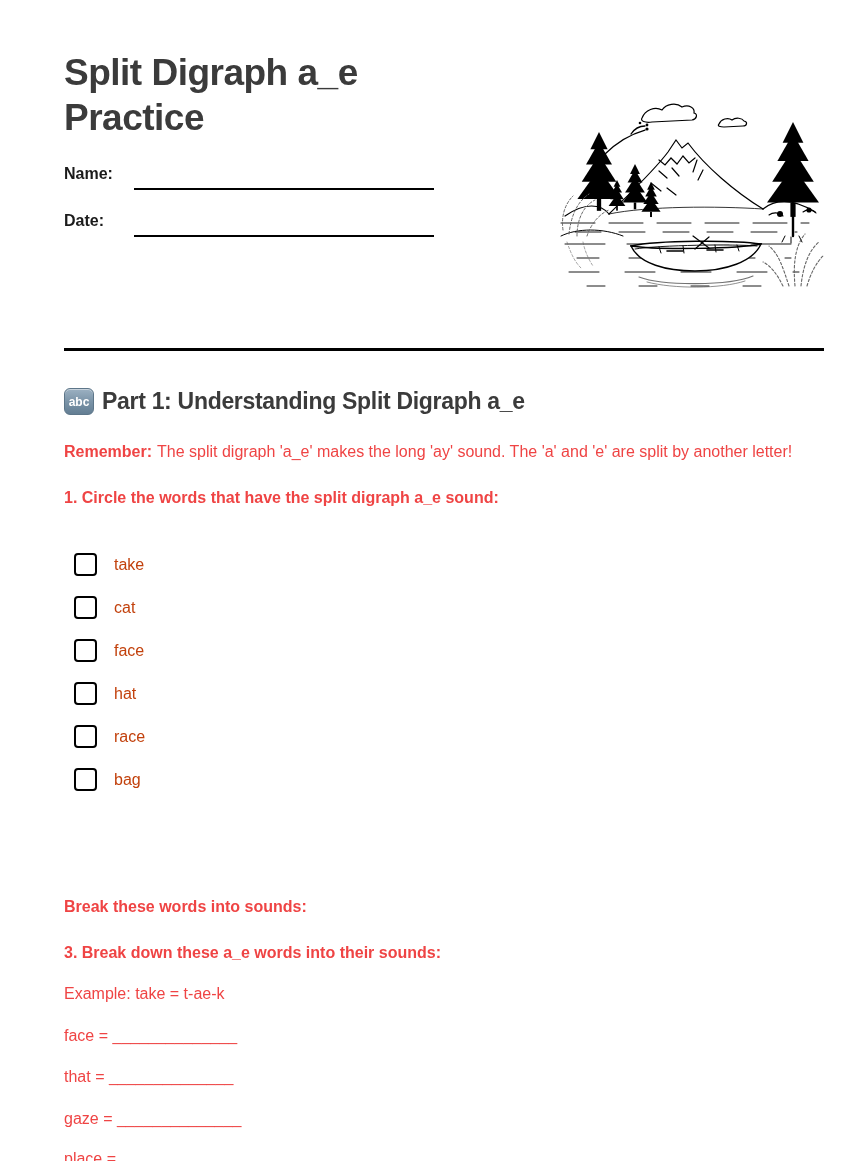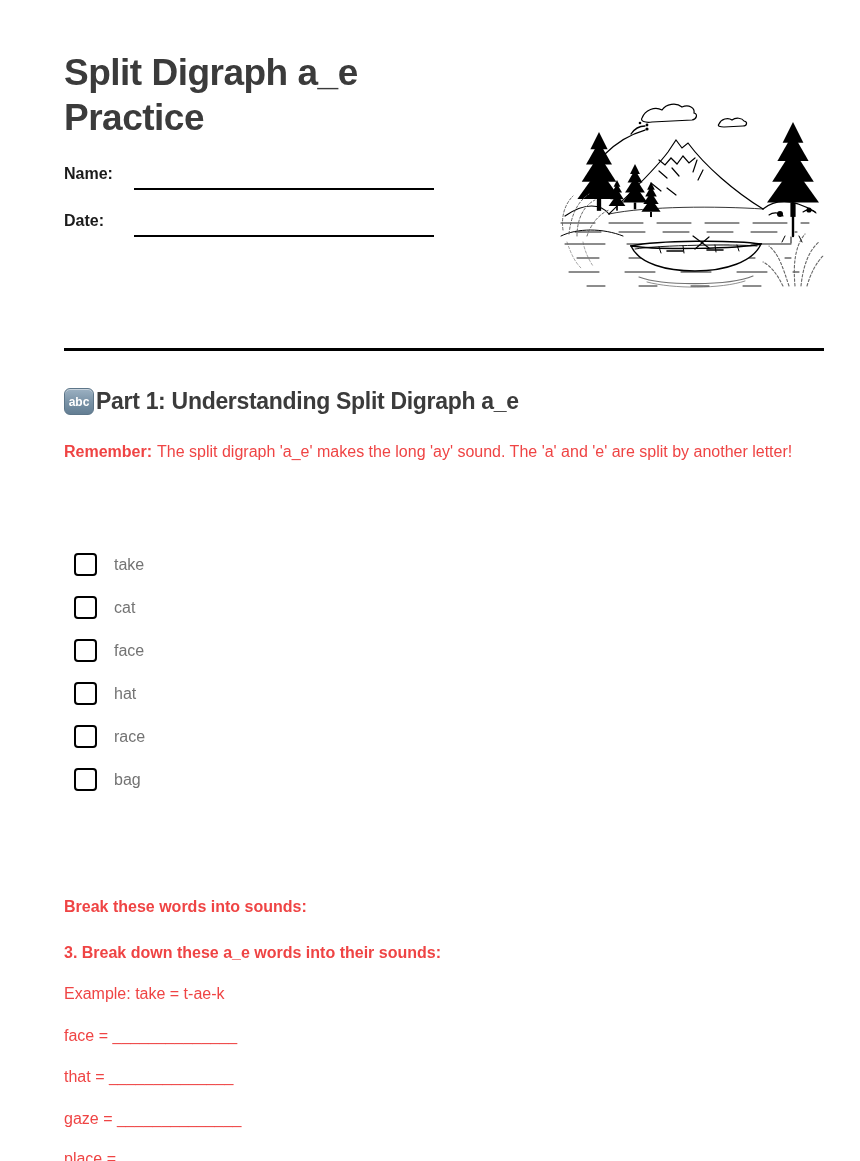--- a/index.html
+++ b/index.html
@@ -21,21 +21,21 @@
   .write-line{height:0; border-top:2px solid #000;}
   .name-line{left:120px; top:188px; width:300px;}
   .date-line{left:120px; top:235px; width:300px;}
   .illustration{left:533px; top:96px; width:278px; height:198px;}
 
   
   .divider{left:50px; top:348px; width:760px; height:3px; background:#000;}
 
   
   .section-heading{
-    display:flex; align-items:center; gap:2px;
+    display:flex; align-items:center; gap:8px;
     font-size:23px; font-weight:700; color:#3b3b3b; letter-spacing:-0.3px;
   }
   .part1-heading{left:50px; top:388px;}
   .part2-heading{left:50px; top:843px;}
 
   .abc-icon{
     width:28px; height:25px; border-radius:6px;
     background:linear-gradient(180deg,#9cb1c2 0%,#7b94a8 45%,#64County 100%);
     background:linear-gradient(180deg,#9cb1c2 0%,#7b94a8 50%,#637e93 100%);
     border:1px solid #5d7689;
@@ -52,21 +52,21 @@
   .remember-row .lbl{font-weight:700; margin-right:5px;}
   .q1{left:50px; top:487px; font-weight:700;}
 
   
   .word-list{left:60px; top:552px;}
   .word-row{display:flex; align-items:center; height:25px; margin-bottom:18px;}
   .checkbox{
     width:19px; height:19px; border:2.5px solid #000; border-radius:4px;
     background:#fff; flex:0 0 auto;
   }
-  .word-row .word{margin-left:17px; font-size:16px; color:#737373;}
+  .word-row .word{margin-left:17px; font-size:16px; color:#c2410c;}
 
   
   .p2-intro{left:50px; top:896px; font-weight:700;}
   .q2{left:50px; top:942px; font-weight:700;}
   .example-line{left:50px; top:983px;}
   .sound-line-0{left:50px; top:1025px;}
   .sound-line-1{left:50px; top:1066px;}
   .sound-line-2{left:50px; top:1108px;}
   .sound-line-3{left:50px; top:1148px;}
 </style>
@@ -173,20 +173,21 @@
 
   <div class="abs section-heading part1-heading">
     <span class="abc-icon">abc</span>
     <span>Part 1: Understanding Split Digraph a_e</span>
   </div>
 
   <div class="abs body-text remember-row">
     <span class="lbl">Remember:</span><span>The split digraph 'a_e' makes the long 'ay' sound. The 'a' and 'e' are split by another letter!</span>
   </div>
 
+  <div class="abs body-text q1">1. Circle the words that have the split digraph a_e sound:</div>
 
   <div class="abs word-list">
     <div class="word-row">
       <span class="checkbox"></span>
       <span class="word">take</span>
     </div>
     <div class="word-row">
       <span class="checkbox"></span>
       <span class="word">cat</span>
     </div>

